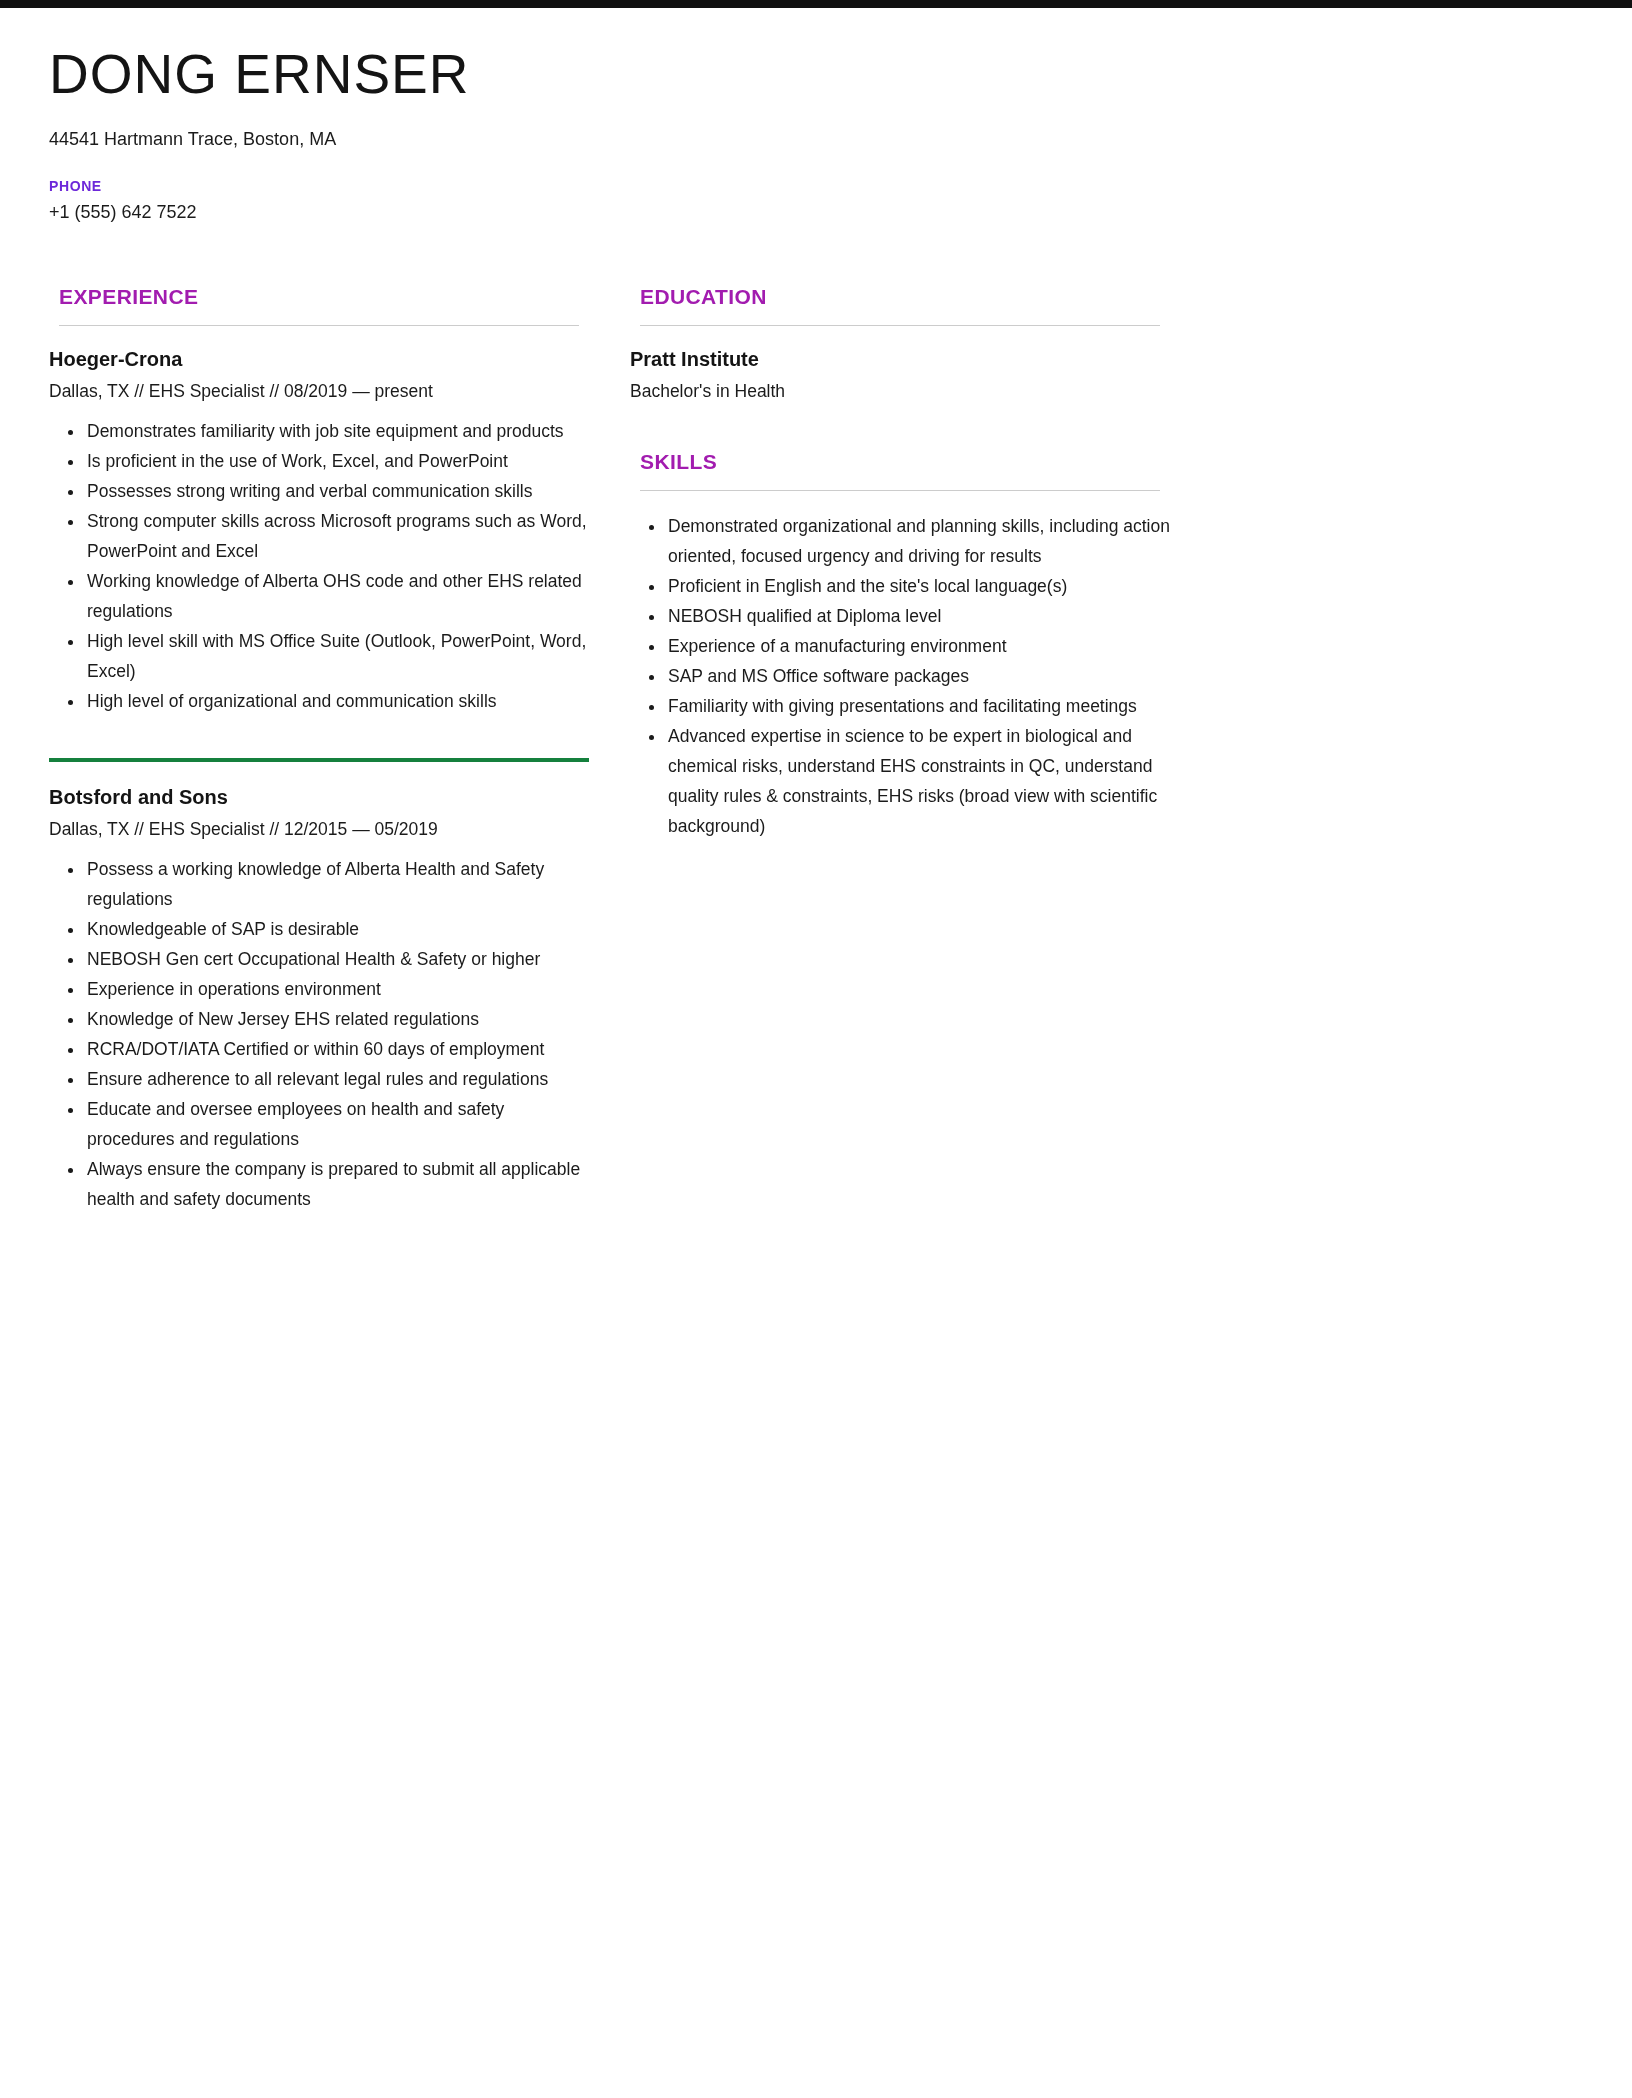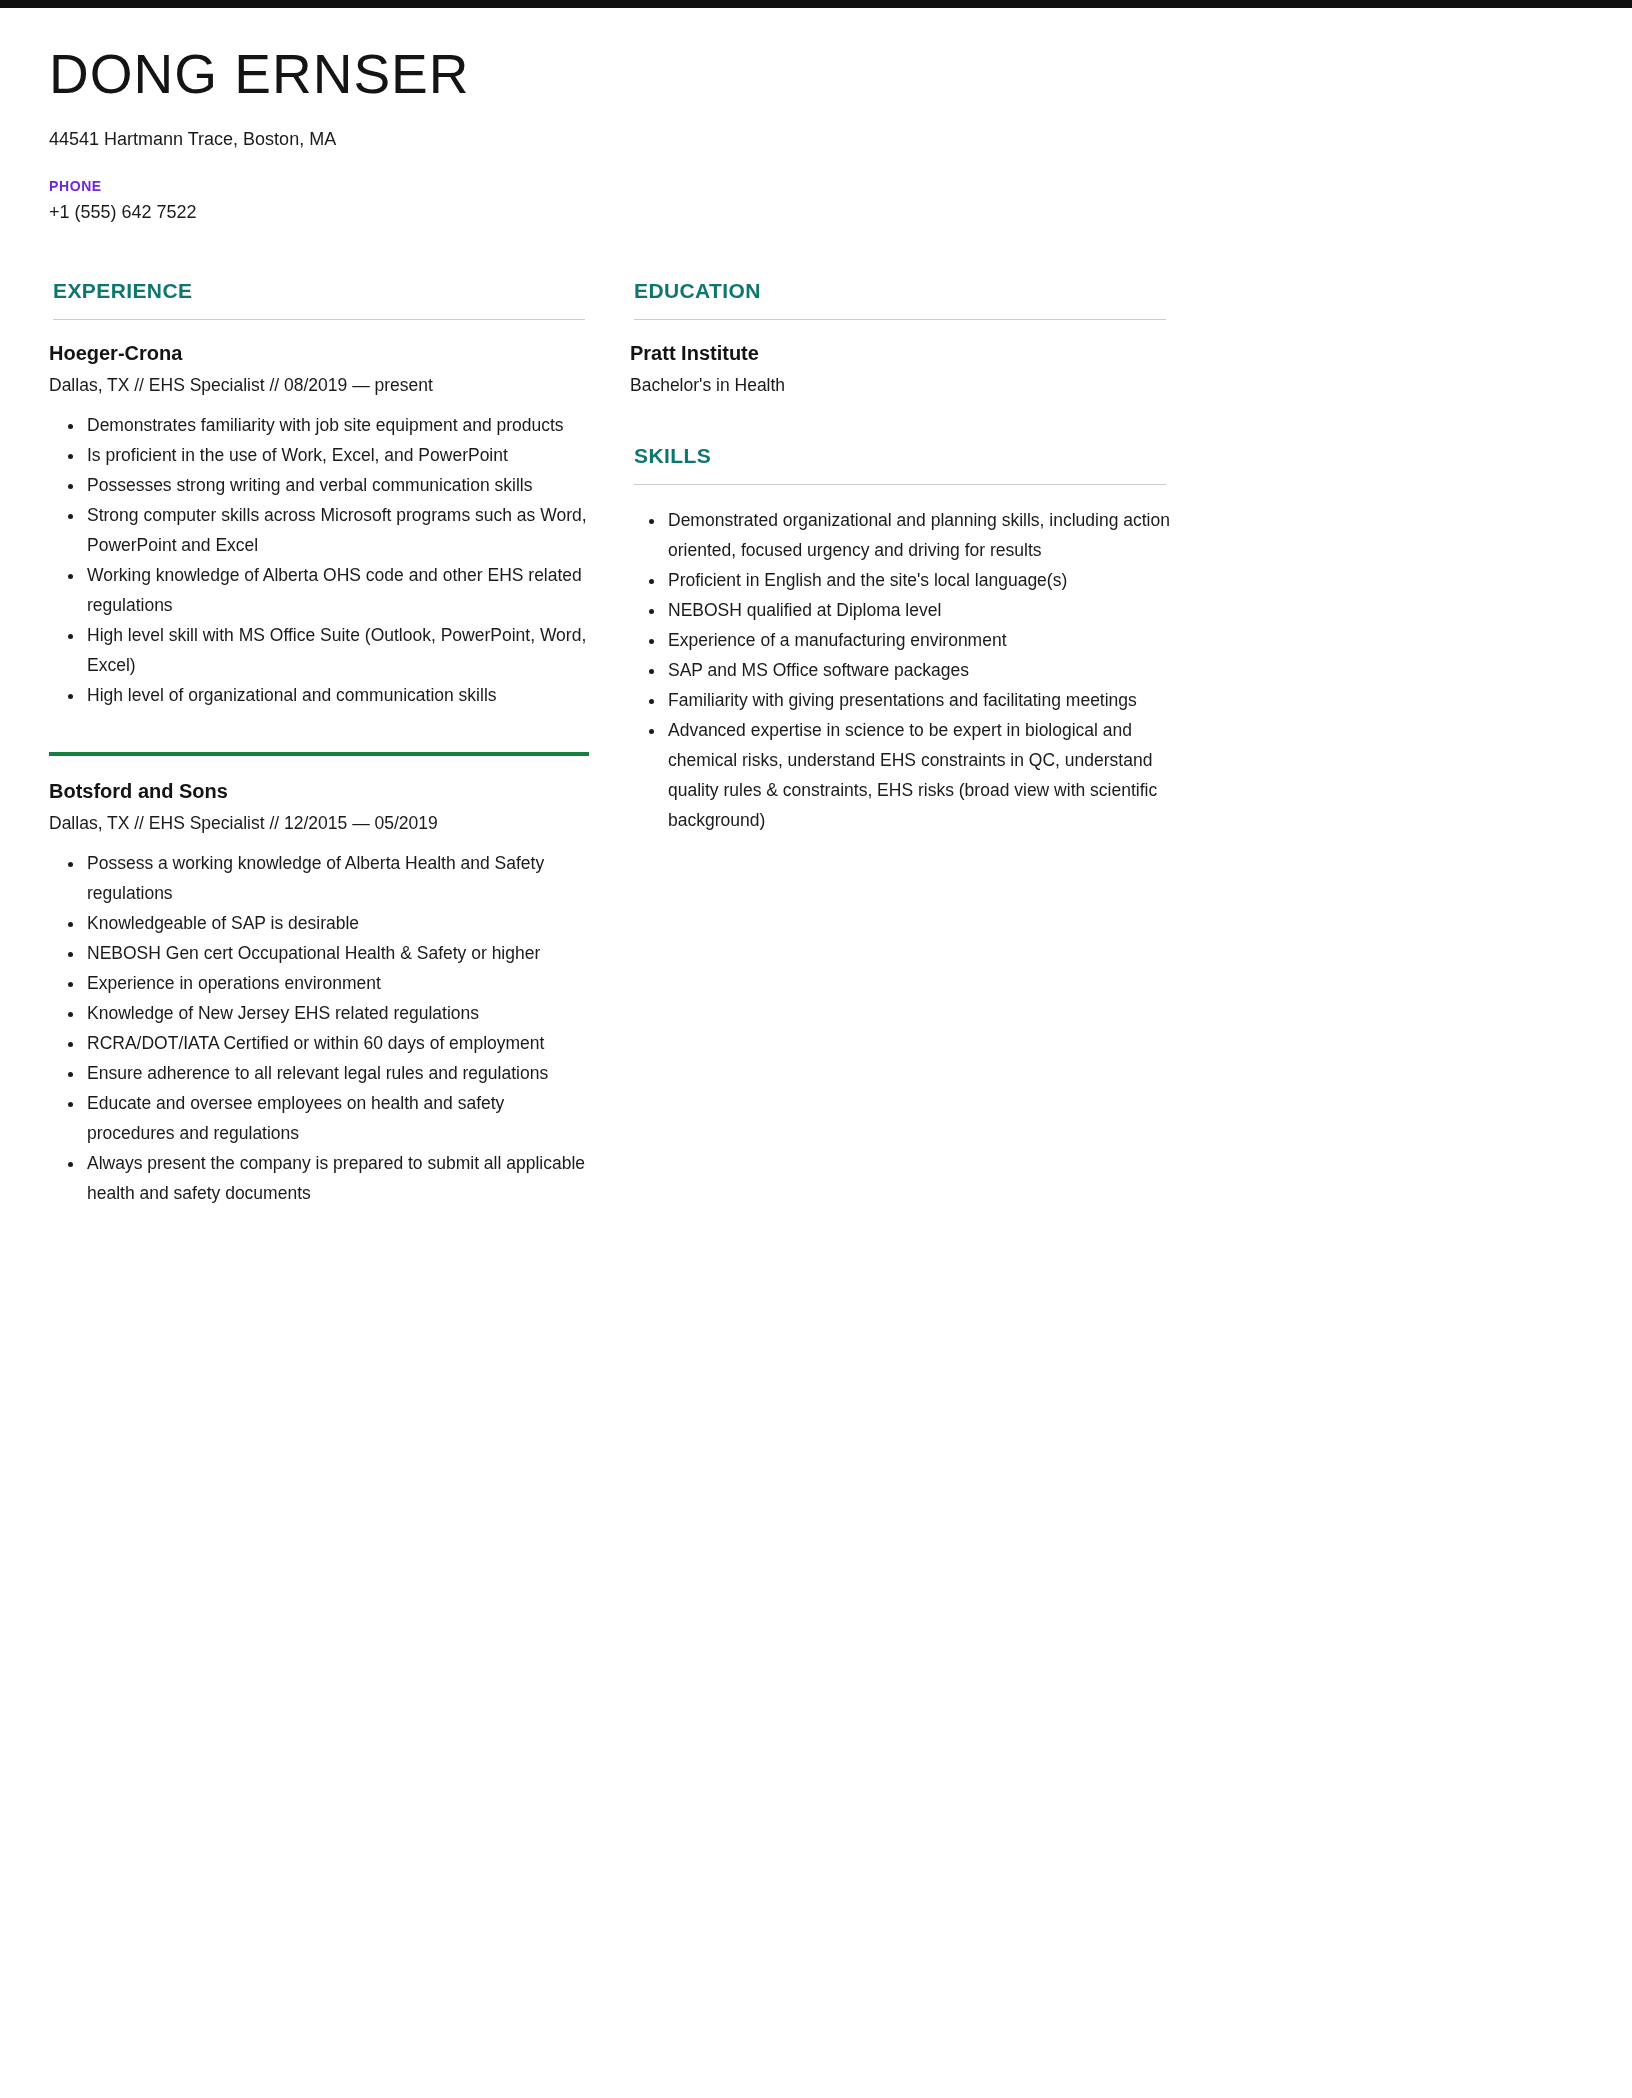--- a/index.html
+++ b/index.html
@@ -51,25 +51,25 @@
     color: #1b1b1b;
   }
   .columns {
     margin-top: 52px;
     display: grid;
     grid-template-columns: 540px 540px;
     column-gap: 41px;
     align-items: start;
   }
   h2.section-heading {
-    margin: 4px;
+    margin: 10px;
     font-size: 21px;
     font-weight: 600;
     letter-spacing: 0.4px;
-    color: #0f766e;
+    color: #a21caf;
     border-bottom: 1px solid #cccccc;
     padding-bottom: 16px;
   }
   .entry { margin-top: 22px; }
   .entry.separated {
     border-top: 4px solid #15803d;
     margin-top: 42px;
     padding-top: 24px;
   }
   h3.entry-title {
@@ -145,21 +145,21 @@
           <p class="entry-meta">Dallas, TX // EHS Specialist // 12/2015 — 05/2019</p>
           <ul class="bullets">
               <li>Possess a working knowledge of Alberta Health and Safety regulations</li>
               <li>Knowledgeable of SAP is desirable</li>
               <li>NEBOSH Gen cert Occupational Health &amp; Safety or higher</li>
               <li>Experience in operations environment</li>
               <li>Knowledge of New Jersey EHS related regulations</li>
               <li>RCRA/DOT/IATA Certified or within 60 days of employment</li>
               <li>Ensure adherence to all relevant legal rules and regulations</li>
               <li>Educate and oversee employees on health and safety procedures and regulations</li>
-              <li>Always present the company is prepared to submit all applicable health and safety documents</li>
+              <li>Always ensure the company is prepared to submit all applicable health and safety documents</li>
             </ul>
         </article>
       </section>
 
       <aside class="col-right">
 
         <section>
           <h2 class="section-heading">EDUCATION</h2>
           <div class="entry edu-school">
             <h3 class="entry-title">Pratt Institute</h3>

